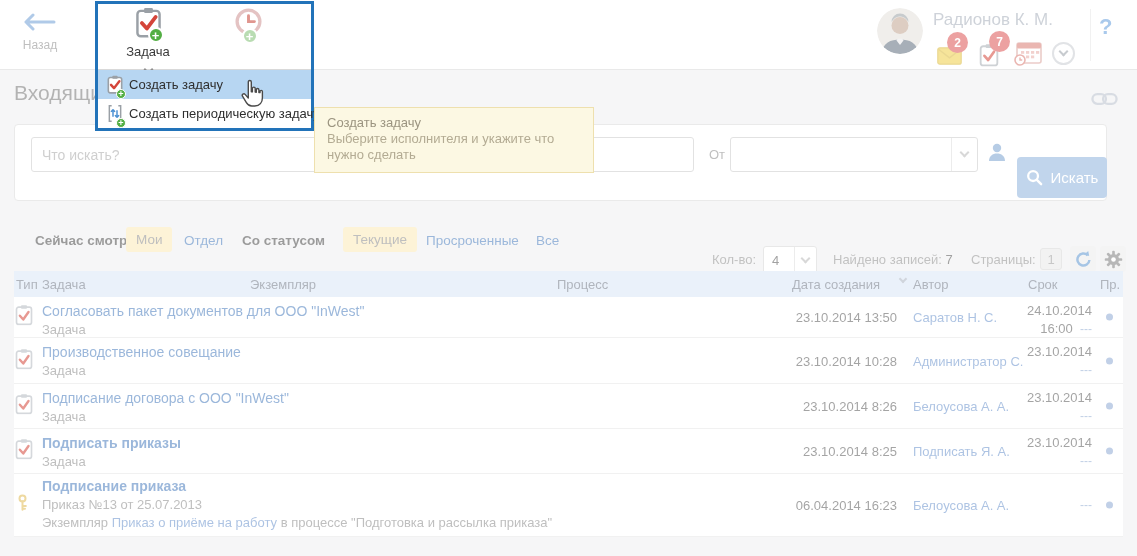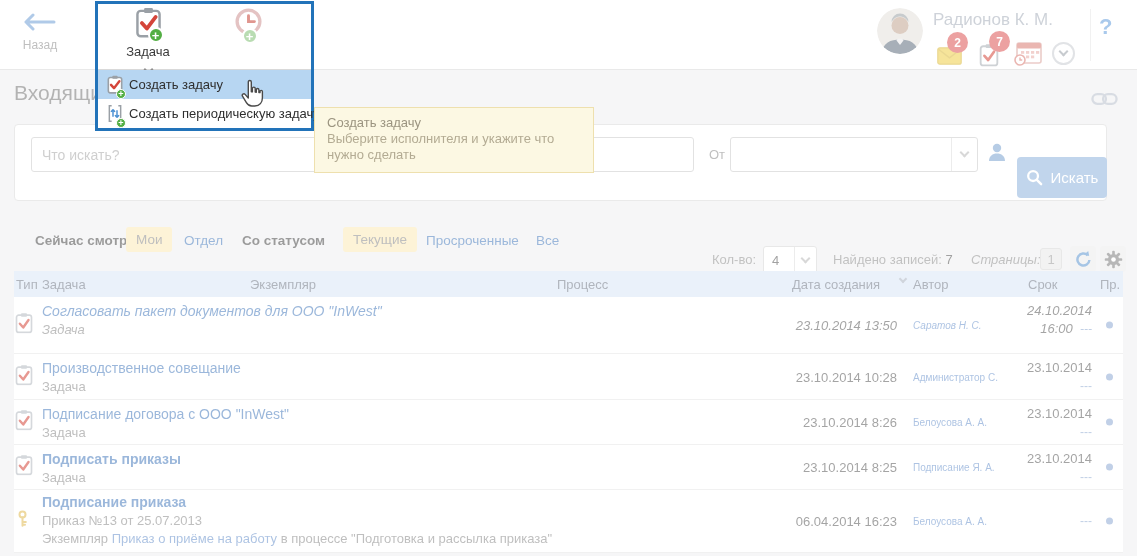--- a/index.html
+++ b/index.html
@@ -53,21 +53,21 @@
   
   .tbl{position:absolute;left:14px;top:200px;width:1109px;}
   .tbl-head{position:relative;height:26px;background:var(--header-bg,#d9e5f6);}
   .th{position:absolute;top:6px;font-size:13px;color:#6f7887;}
   .t-row{position:relative;background:#fff;border-bottom:1px solid #e6e6e6;}
   .t-ico{position:absolute;left:1px;top:50%;transform:translateY(-50%);}
   .t-title{position:absolute;left:28px;top:6px;font-size:14px;color:var(--link-blue,#4a7dbd);text-decoration:none;cursor:pointer;}
   .t-title.bold{font-weight:bold;}
   .t-sub{position:absolute;left:28px;top:25px;font-size:13px;color:#8a8a8a;}
   .t-created{position:absolute;right:226px;top:50%;transform:translateY(-50%);font-size:13px;color:#5a5a5a;}
-  .t-author{position:absolute;left:899px;top:50%;transform:translateY(-50%);font-size:10px;color:#6b93cc;cursor:pointer;text-decoration:none;}
+  .t-author{position:absolute;left:899px;top:50%;transform:translateY(-50%);font-size:13px;color:#6b93cc;cursor:pointer;text-decoration:none;}
   .t-due{position:absolute;right:31px;top:5px;text-align:right;font-size:13px;color:#5a5a5a;line-height:18px;}
   .t-due.center{top:50%;transform:translateY(-50%);}
   .dash{color:#8fa9d0;font-size:12px;letter-spacing:0;}
   .t-dot{position:absolute;left:1092px;top:50%;transform:translateY(-50%);width:7px;height:7px;border-radius:50%;background:#8fa9d4;}
   .r5-l2{position:absolute;left:28px;top:23px;font-size:13px;color:#8a8a8a;text-align:center;}
   .r5-l3{position:absolute;left:28px;top:41px;font-size:13px;color:#8a8a8a;}
   .r5-l3 a{color:#6b93cc;text-decoration:none;cursor:pointer;}
 
   
   .overlay{position:absolute;left:0;top:0;width:1137px;height:556px;background:rgba(255,255,255,0.45);z-index:10;pointer-events:none;}
@@ -210,21 +210,21 @@
     <a class="adv-link">Расширенный поиск</a>
 
     <span class="ctl" style="left:712px;top:181px;">Кол-во:</span>
     <div class="count-select">
       <span class="val">4</span>
       <span class="chev-zone">
           <span class="chv" style="border-color:#b9b9b9;"></span>
         </span>
     </div>
     <span class="ctl" style="left:833px;top:181px;"><span>Найдено записей:</span> <span style="color:#555;">7</span></span>
-    <span class="ctl" style="left:971px;top:181px;font-style:italic;">Страницы:</span>
+    <span class="ctl" style="left:971px;top:181px;">Страницы:</span>
     <span class="page-box">1</span>
     <div class="sq-btn" style="left:1070px;">
       <svg width="19" height="19" viewBox="0 0 20 20">
         <path d="M16.2 10.5 a6.3 6.3 0 1 1 -1.8-4.9" fill="none" stroke="#5e96cf" stroke-width="2.6"></path>
         <path d="M15 1 l1 5.4 -5.2-1.6 z" fill="#5e96cf"></path>
       </svg>
     </div>
     <div class="sq-btn" style="left:1100px;">
       <svg width="19" height="19" viewBox="0 0 20 20" fill="#7d7d7d">
         <rect x="8.6" y="0.8" width="2.8" height="18.4" rx="1"></rect>
@@ -242,21 +242,21 @@
         <span class="th" style="left:28px;">Задача</span>
         <span class="th" style="left:236px;">Экземпляр</span>
         <span class="th" style="left:543px;">Процесс</span>
         <span class="th" style="left:778px;"><span>Дата создания</span></span>
         <span class="chv" style="position:absolute;left:886px;top:9px;width:6px;height:6px;border-color:#aab3c0;"></span>
         <span class="th" style="left:899px;">Автор</span>
         <span class="th" style="left:1014px;">Срок</span>
         <span class="th" style="left:1086px;">Пр.</span>
       </div>
 
-      <div class="t-row" style="height:57px;font-style:italic;">
+      <div class="t-row" style="height:41px;">
         <span class="t-ico">
           <svg width="18" height="21" viewBox="0 0 24 28">
               <rect x="2" y="3.5" width="20" height="23" rx="3" fill="#fff" stroke="#b3b9bf" stroke-width="2.2"></rect>
               <rect x="8" y="1" width="8" height="4.5" rx="1.2" fill="#b3b9bf"></rect>
               <path d="M6.5 15 l4.5 5 L18 10" fill="none" stroke="#d4453a" stroke-width="3.2" stroke-linecap="round" stroke-linejoin="round"></path>
             </svg>
         </span>
         <a class="t-title">Согласовать пакет документов для ООО "InWest"</a>
         <span class="t-sub">Задача</span>
         <span class="t-created">23.10.2014 13:50</span>
@@ -310,21 +310,21 @@
         <span class="t-ico">
           <svg width="18" height="21" viewBox="0 0 24 28">
               <rect x="2" y="3.5" width="20" height="23" rx="3" fill="#fff" stroke="#b3b9bf" stroke-width="2.2"></rect>
               <rect x="8" y="1" width="8" height="4.5" rx="1.2" fill="#b3b9bf"></rect>
               <path d="M6.5 15 l4.5 5 L18 10" fill="none" stroke="#d4453a" stroke-width="3.2" stroke-linecap="round" stroke-linejoin="round"></path>
             </svg>
         </span>
         <a class="t-title bold">Подписать приказы</a>
         <span class="t-sub">Задача</span>
         <span class="t-created">23.10.2014 8:25</span>
-        <a class="t-author">Подписание Я. А.</a>
+        <a class="t-author">Подписать Я. А.</a>
         <div class="t-due">
           <div>23.10.2014</div>
           <div><span class="dash">---</span></div>
         </div>
         <span class="t-dot"></span>
       </div>
 
       <div class="t-row" style="height:63px;">
         <span class="t-ico">
           <svg width="15" height="19" viewBox="0 0 18 22">

